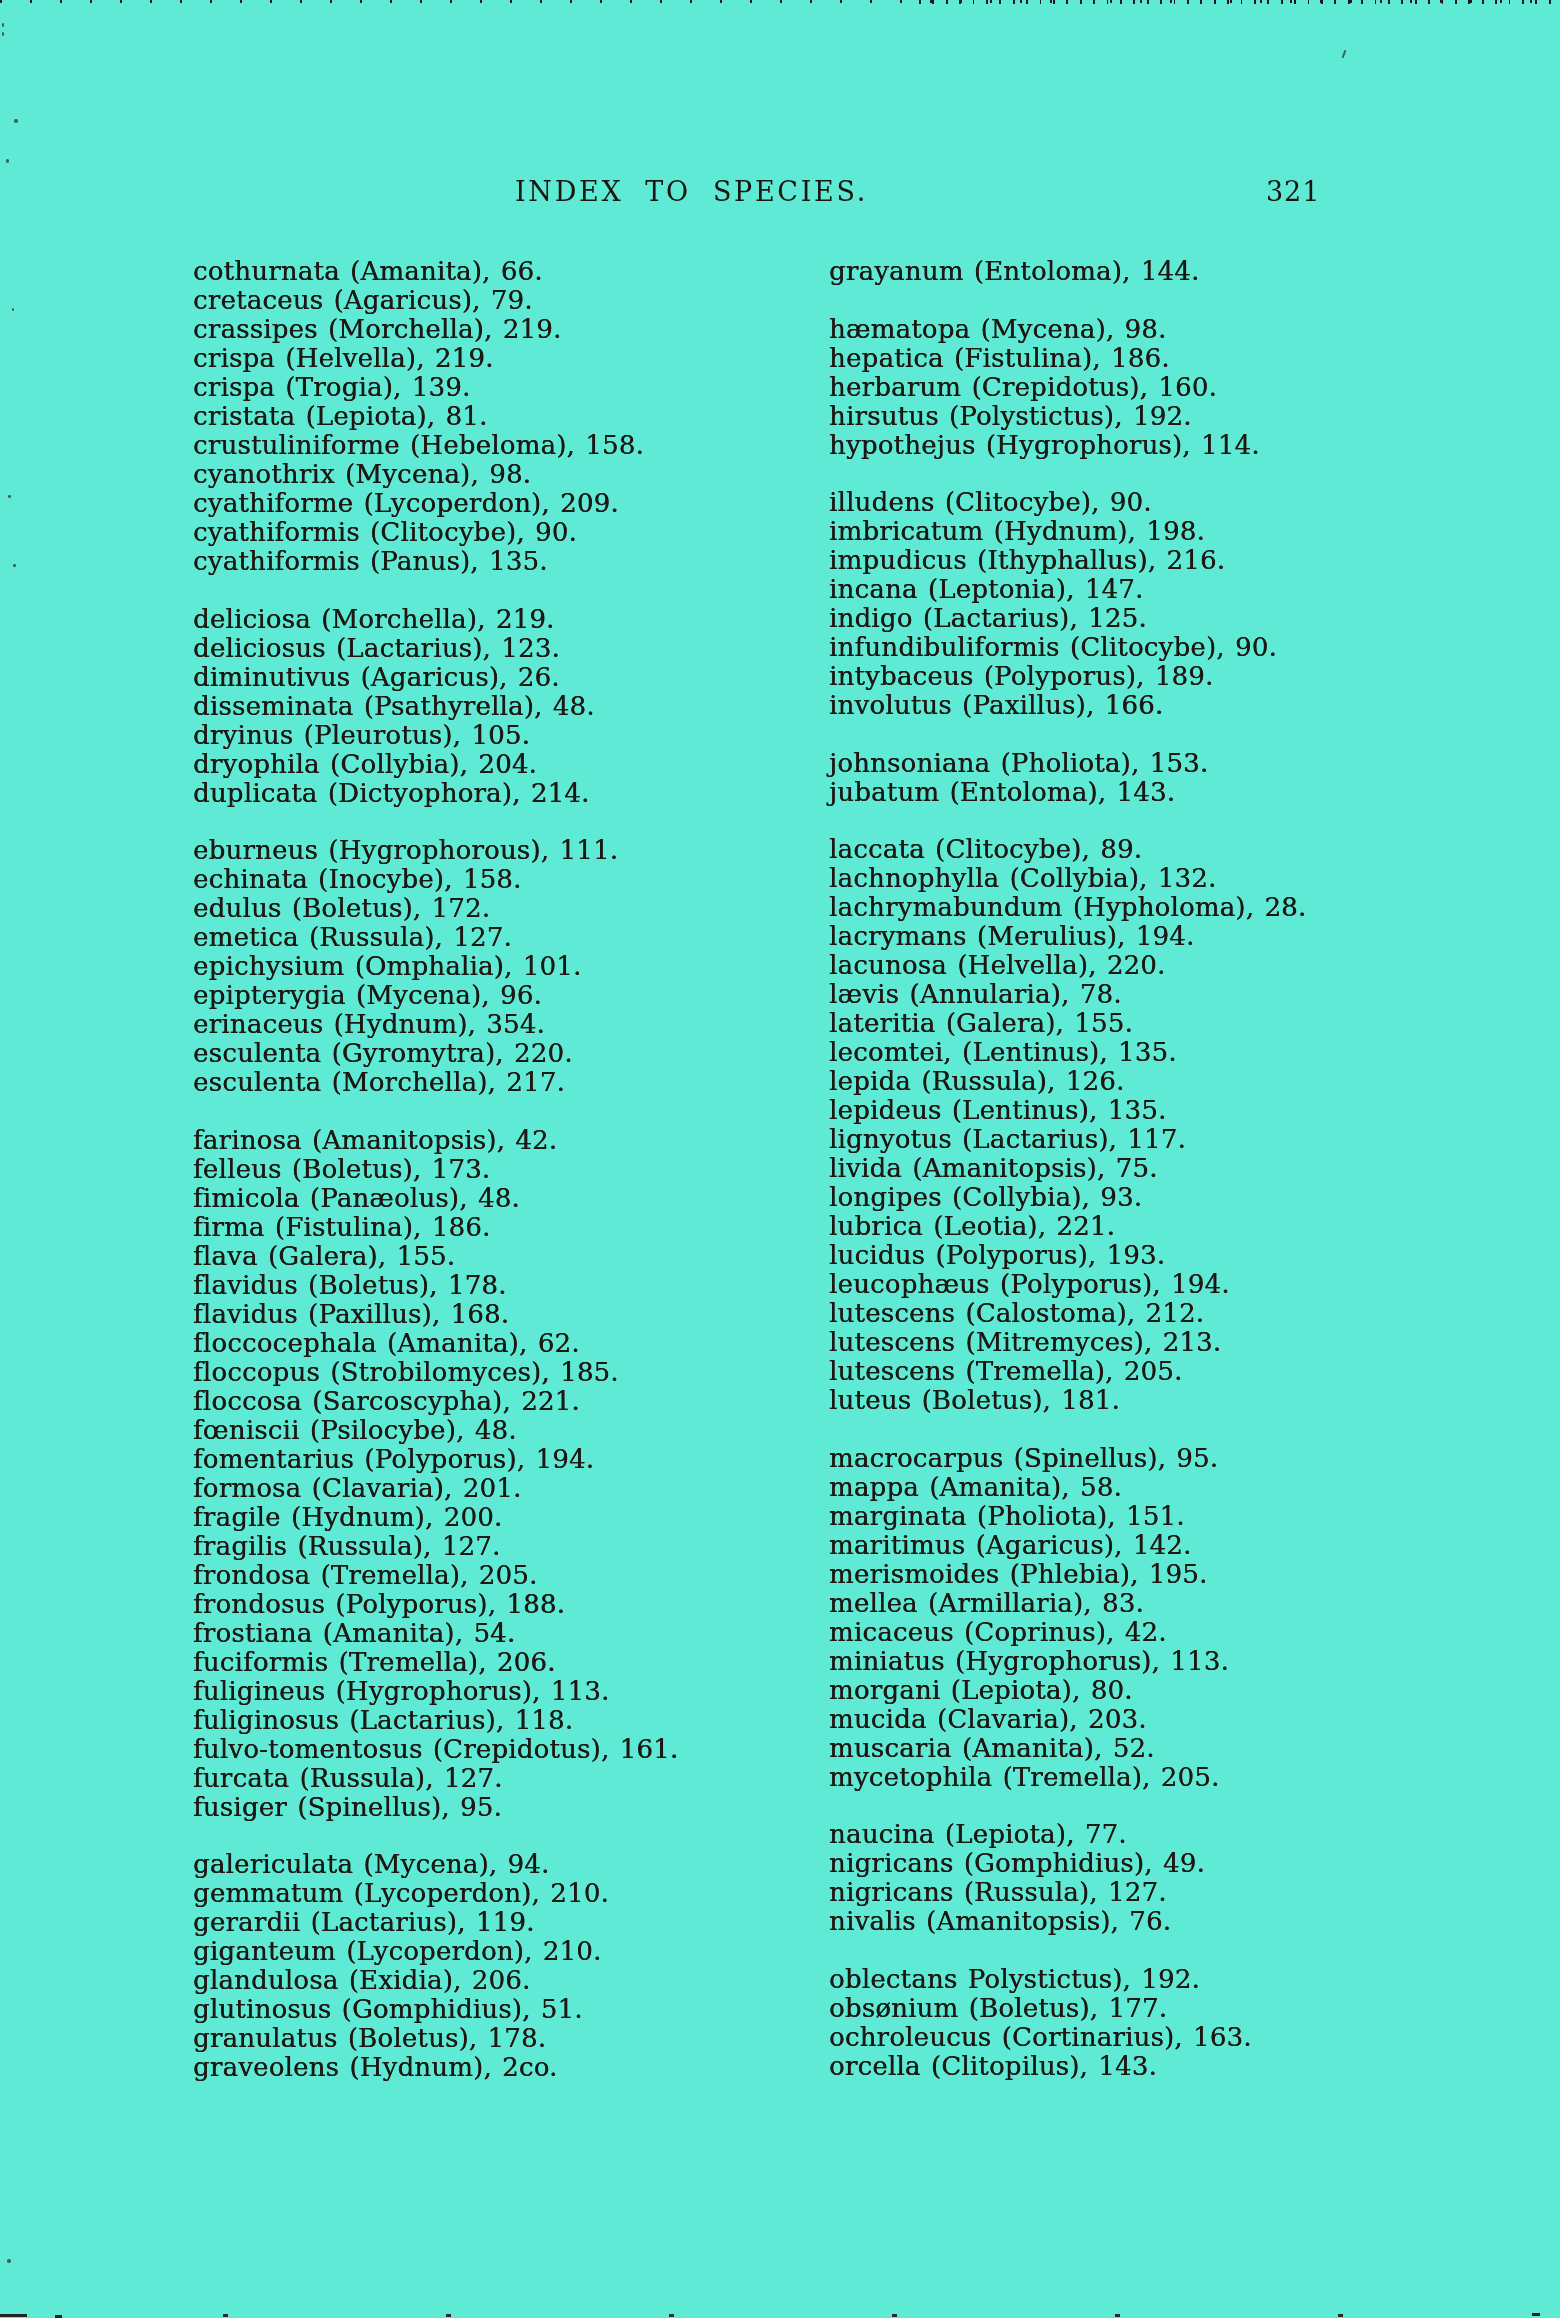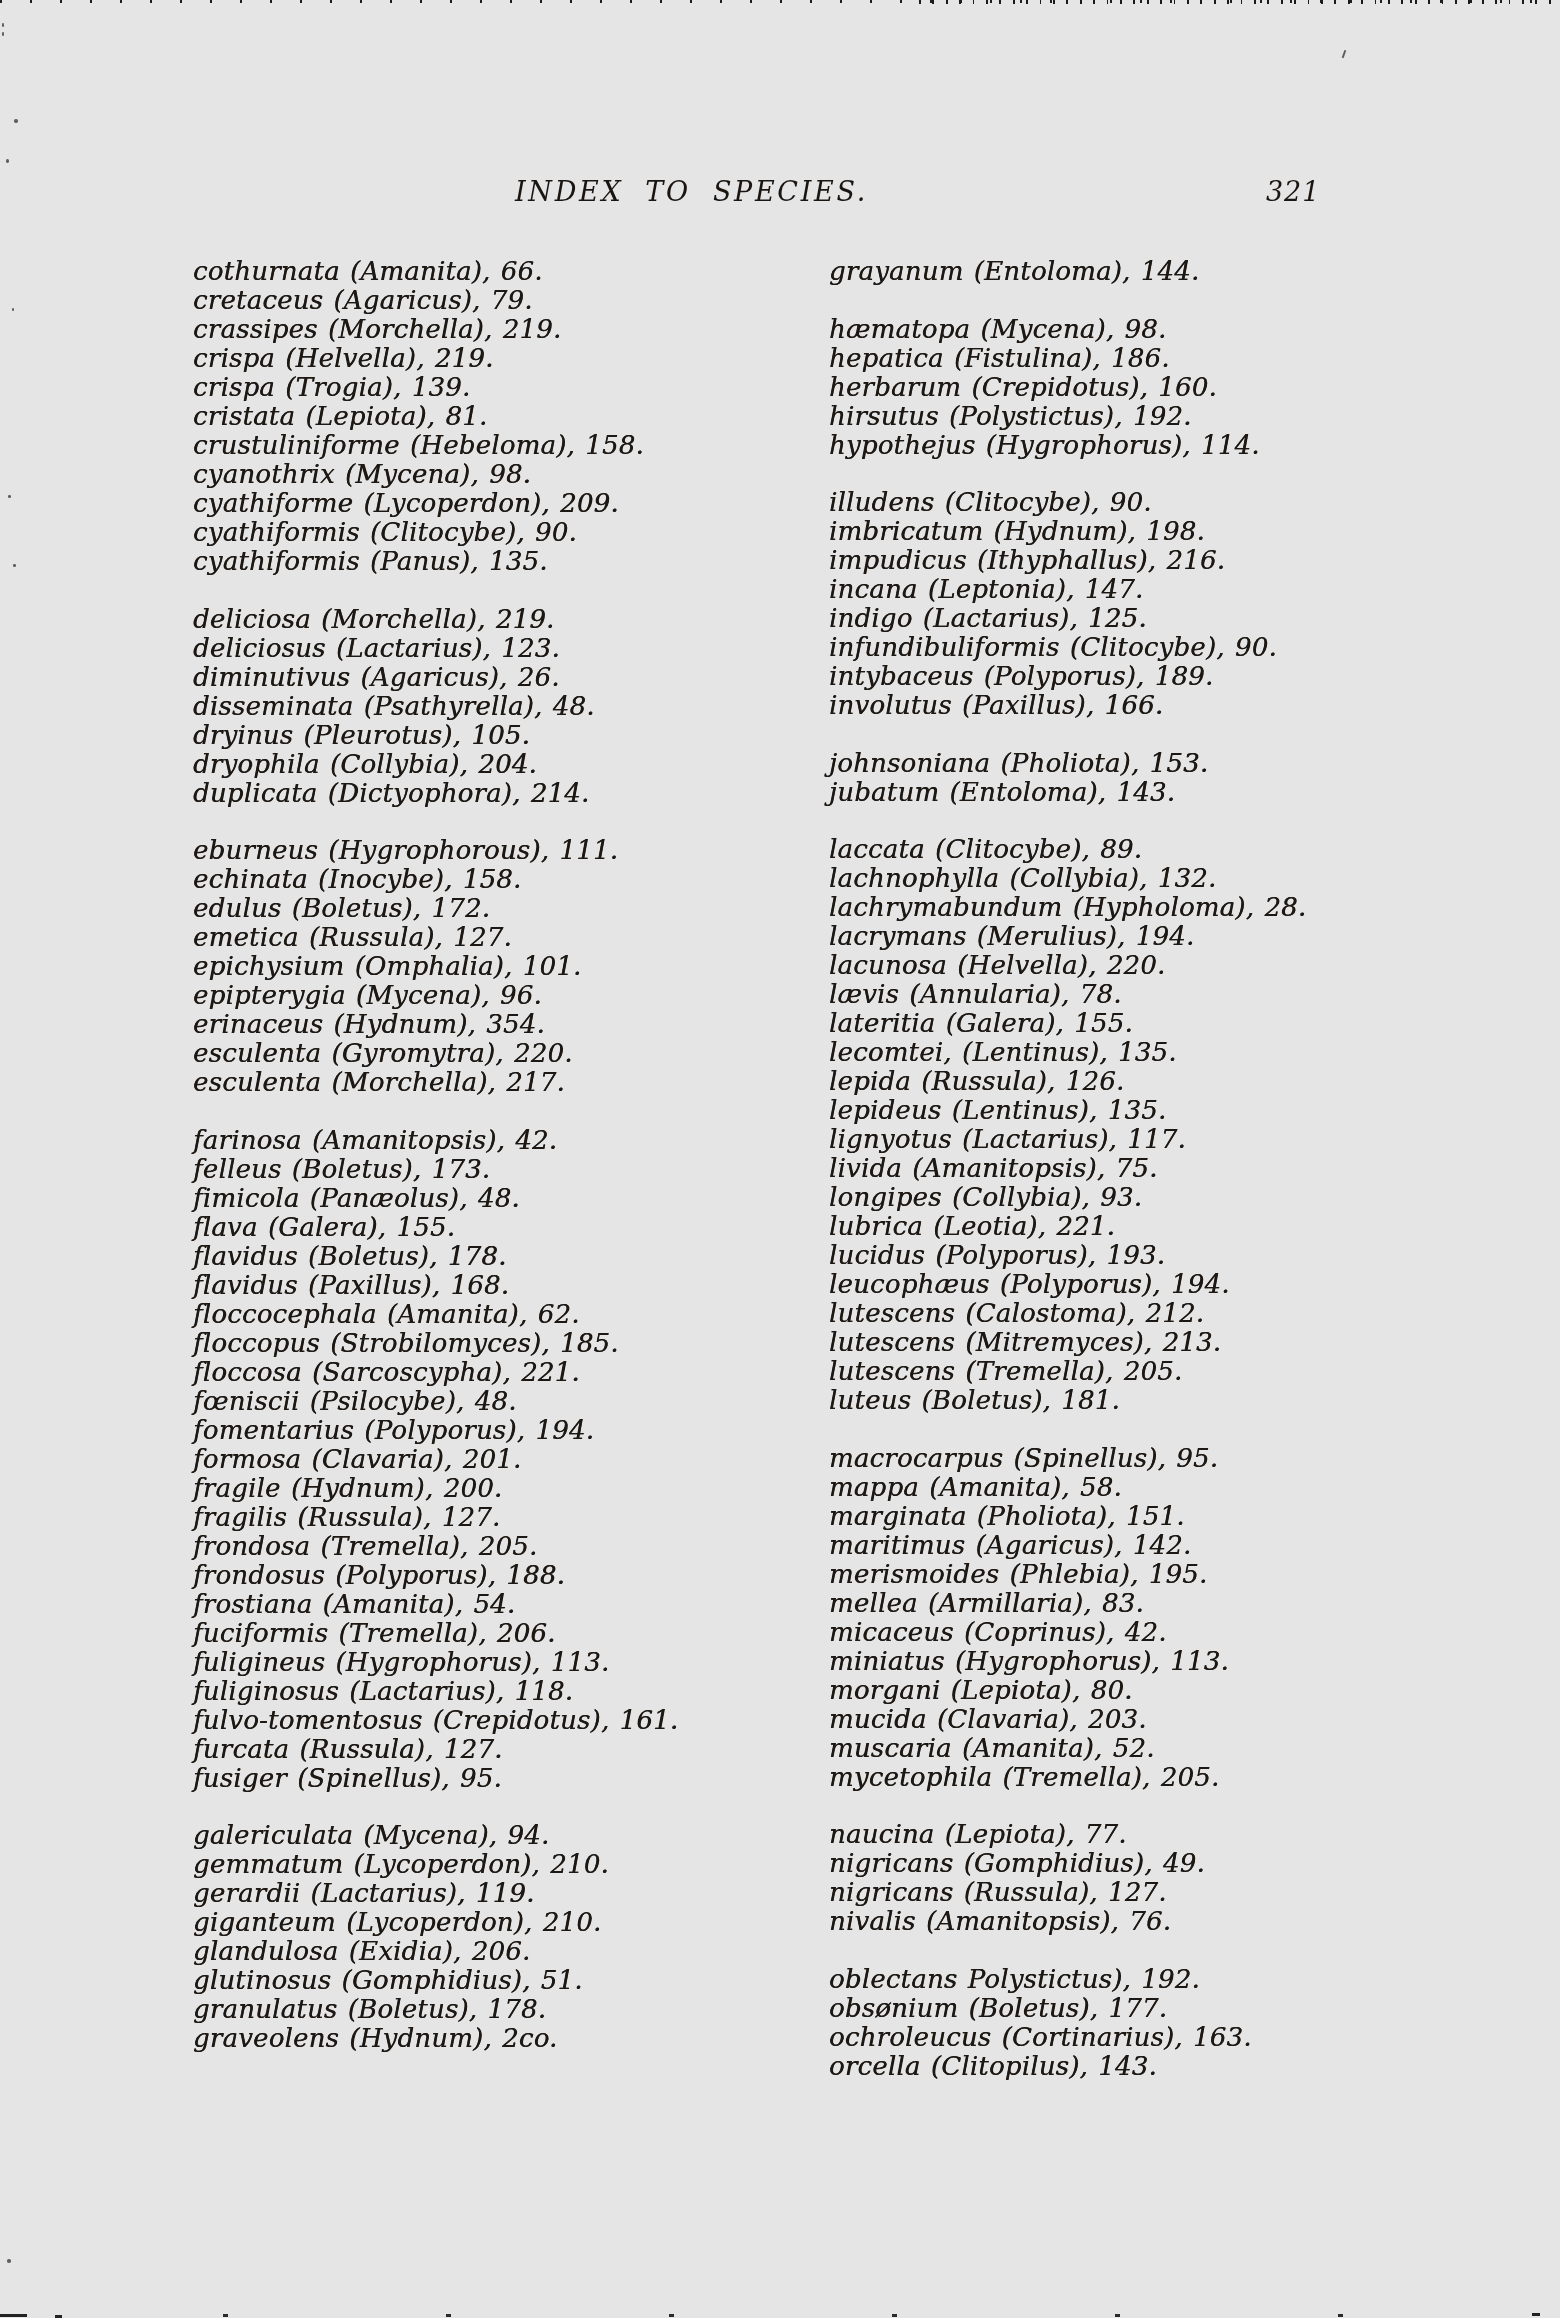--- a/index.html
+++ b/index.html
@@ -4,24 +4,23 @@
 <style>
   html, body { margin: 0; padding: 0; }
   body {
     width: 1561px; height: 2319px;
     background: #ffffff;
     font-family: "DejaVu Serif", "Liberation Serif", serif;
   }
   .page {
     position: relative;
     width: 1561px; height: 2319px;
-    background: #e5e5e5;
+    background: #5eead4;
     overflow: hidden;
     color: #1d1813;
-    font-style: italic;
   }
   
   .edge-top {
     position: absolute; top: 0; left: 0; width: 1561px; height: 2.7px;
     background: repeating-linear-gradient(90deg, #1f1f1f 0 1.8px, transparent 1.8px 30px);
   }
   .edge-top-right {
     position: absolute; top: 0; left: 919px; width: 642px; height: 3.6px;
     background: repeating-linear-gradient(90deg, #1a1a1a 0 1.8px, transparent 1.8px 13.4px);
   }
@@ -111,20 +110,21 @@
         <div class="entry">epichysium (Omphalia), 101.</div>
         <div class="entry">epipterygia (Mycena), 96.</div>
         <div class="entry">erinaceus (Hydnum), 354.</div>
         <div class="entry">esculenta (Gyromytra), 220.</div>
         <div class="entry">esculenta (Morchella), 217.</div>
       </div>
       <div class="group">
         <div class="entry">farinosa (Amanitopsis), 42.</div>
         <div class="entry">felleus (Boletus), 173.</div>
         <div class="entry">fimicola (Panæolus), 48.</div>
+        <div class="entry">firma (Fistulina), 186.</div>
         <div class="entry">flava (Galera), 155.</div>
         <div class="entry">flavidus (Boletus), 178.</div>
         <div class="entry">flavidus (Paxillus), 168.</div>
         <div class="entry">floccocephala (Amanita), 62.</div>
         <div class="entry">floccopus (Strobilomyces), 185.</div>
         <div class="entry">floccosa (Sarcoscypha), 221.</div>
         <div class="entry">fœniscii (Psilocybe), 48.</div>
         <div class="entry">fomentarius (Polyporus), 194.</div>
         <div class="entry">formosa (Clavaria), 201.</div>
         <div class="entry">fragile (Hydnum), 200.</div>

